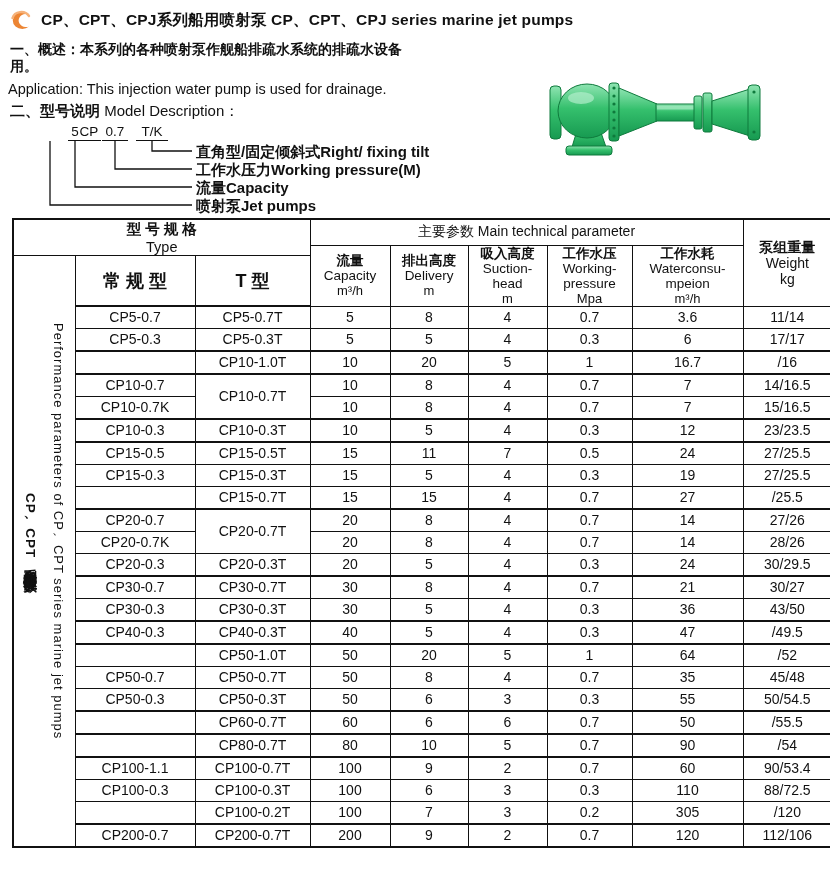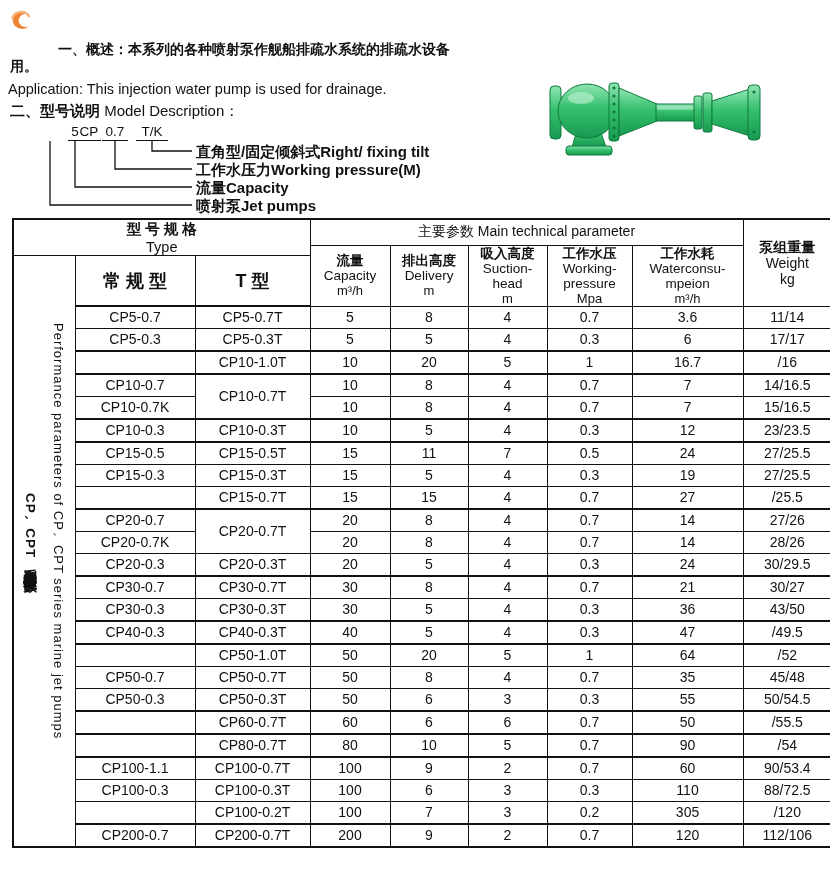--- a/index.html
+++ b/index.html
@@ -11,21 +11,21 @@
     color:#111;
     overflow:hidden;
   }
 
   
   .title-row { position:absolute; left:8px; top:9px; display:flex; align-items:center; gap:7px; }
   .title-row h1 { font-size:15.5px; font-weight:bold; letter-spacing:0.2px; white-space:nowrap; }
 
   
   .ov-zh { position:absolute; left:10px; font-size:14px; font-weight:bold; white-space:nowrap; }
-  .ov-line1 { top:41px;margin-left:48px; }
+  .ov-line1 { top:41px; }
   .ov-line2 { top:58px; }
   .ov-en { position:absolute; left:8px; top:81px; font-size:14.5px; white-space:nowrap; }
 
   
   .md-heading { position:absolute; left:10px; top:102px; font-size:15px; white-space:nowrap; }
   .md-heading .zh { font-weight:bold; }
   .code-seg { position:absolute; top:124px; height:17px; font-size:13.5px; text-align:center; line-height:15px; }
   .code-underline { border-bottom:1.5px solid #111; }
   .seg-cp  { left:38px;  width:24px;margin-left:39px; }
   .seg-5   { left:68px;  width:14px; }
@@ -83,20 +83,21 @@
   tr.group-start td { border-top:2px solid #111; }
 </style>
 </head>
 <body>
 
 <div class="title-row">
   <svg width="26" height="22" viewBox="0 0 26 22">
     <path d="M21,5.5 A9.5,8.5 0 1 0 21,17.5 A7.5,6.5 0 1 1 21,5.5 Z" fill="#ec8534"></path>
     <path d="M4.5,9 A9,8 0 0 1 21,7" fill="none" stroke="#f6b27a" stroke-width="2.4" stroke-linecap="round"></path>
   </svg>
+  <h1><span>CP、CPT、CPJ系列船用喷射泵</span> <span>CP、CPT、CPJ series marine jet pumps</span></h1>
 </div>
 
 <div class="ov-zh ov-line1">一、概述：本系列的各种喷射泵作舰船排疏水系统的排疏水设备</div>
 <div class="ov-zh ov-line2">用。</div>
 <div class="ov-en">Application:  This injection water pump is used for drainage.</div>
 
 <div class="md-heading"><span class="zh">二、型号说明</span> <span>Model Description：</span></div>
 
 <div class="code-seg code-underline seg-cp">CP</div>
 <div class="code-seg code-underline seg-5">5</div>

